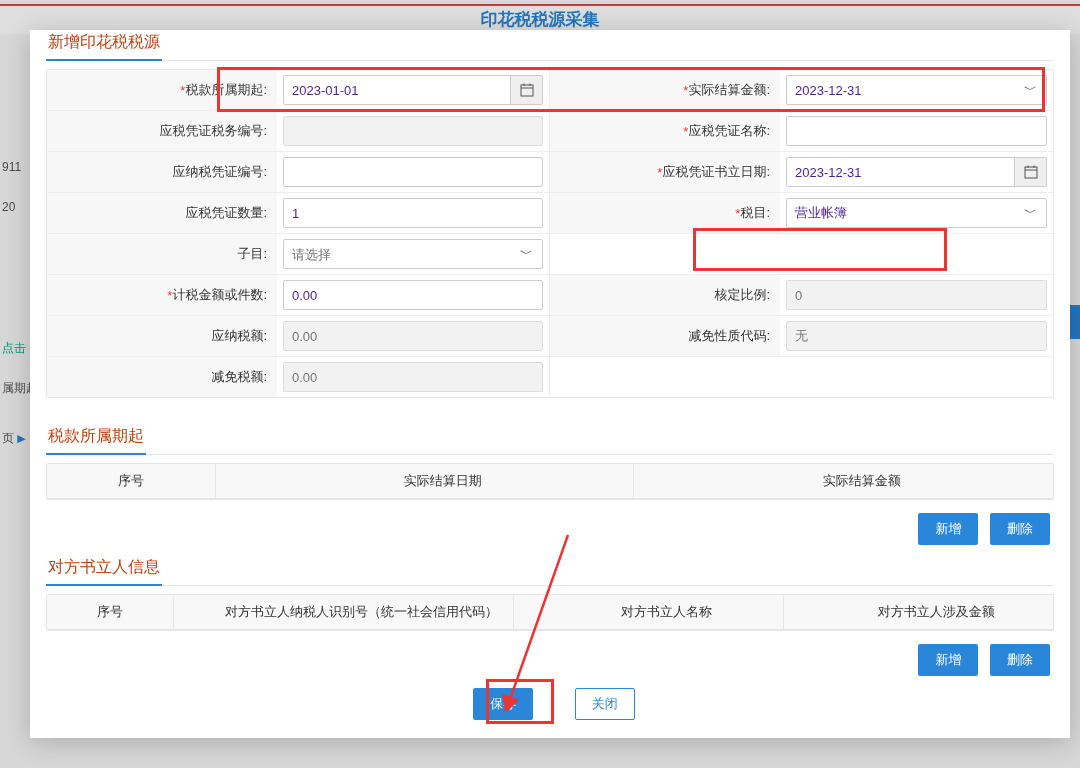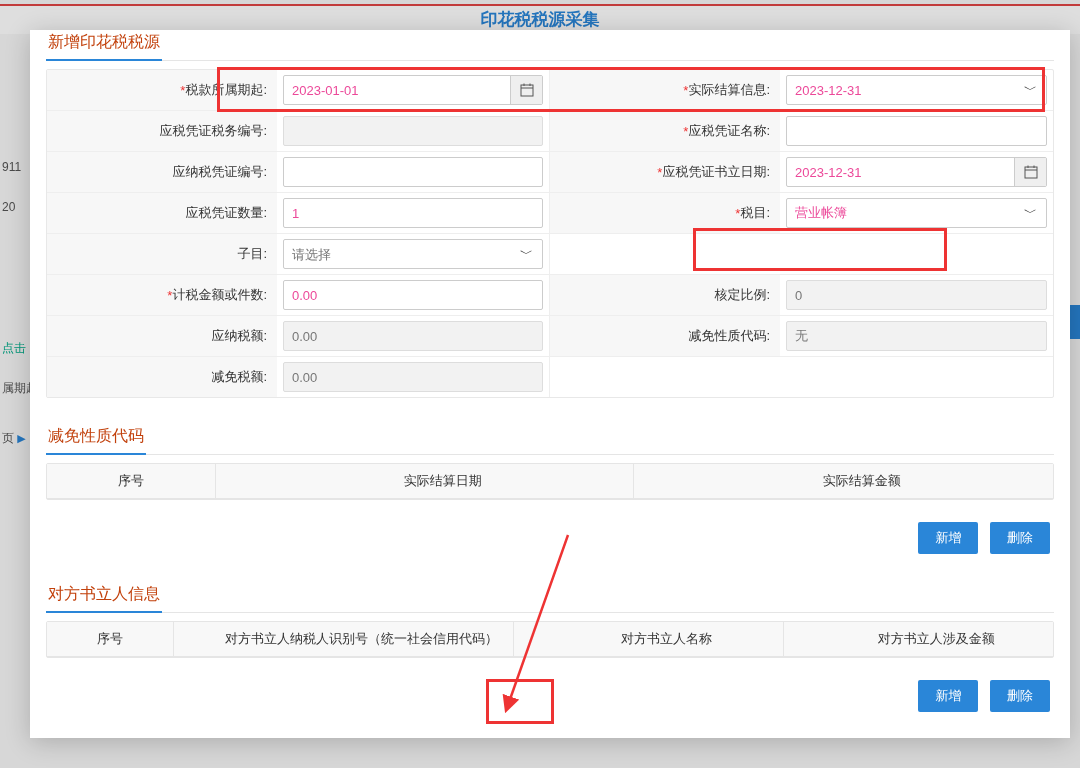--- a/index.html
+++ b/index.html
@@ -42,42 +42,42 @@
     .form-grid { border: 1px solid #e8e8e8; border-radius: 2px; }
     .form-row { display: flex; border-bottom: 1px solid #eee; }
     .form-row:last-child { border-bottom: none; }
     .half { display: flex; width: 50%; align-items: center; min-height: 40px; }
     .half.left-border { border-right: 1px solid #eee; }
     .lbl { width: 230px; text-align: right; padding-right: 10px; font-size: 13px; color: #333; background: #f7f7f7; align-self: stretch; display: flex; align-items: center; justify-content: flex-end; }
     .lbl .req { color: #e33; }
     .fld { flex: 1; padding: 4px 6px; }
     .fld input, .fld select, .input-val {
       width: 100%; height: 30px; border: 1px solid #ccc; border-radius: 2px;
-      padding: 0 8px; font-size: 13px; color: #ec4899; background: #fff;
+      padding: 0 8px; font-size: 13px; color: #4c1d95; background: #fff;
     }
     .fld .readonly { background: #f2f2f2; color: #777; border-color: #ddd; display: flex; align-items: center; }
     .date-group { position: relative; display: flex; align-items: center; }
     .date-group .cal-btn {
       position: absolute; right: 1px; top: 1px; bottom: 1px; width: 32px;
       background: #efefef; border-left: 1px solid #ccc; display: flex;
       align-items: center; justify-content: center; cursor: pointer;
     }
     .select-chevron { position: absolute; right: 10px; top: 50%; transform: translateY(-50%); pointer-events: none; color: #333; font-size: 13px; }
     .sel-wrap { position: relative; }
 
     .red-box { position: absolute; border: 3px solid #e33; pointer-events: none; }
     .rb1 { top: 37px; left: 187px; width: 828px; height: 45px; }
     .rb2 { top: 198px; left: 663px; width: 254px; height: 43px; }
     .rb-save { bottom: 14px; left: 456px; width: 68px; height: 45px; }
 
     .tbl { border: 1px solid #e5e5e5; border-radius: 2px; }
     .tbl-head { display: flex; background: #f8f8f8; border-bottom: 1px solid #e5e5e5; gap: 36px; }
     .th { padding: 8px 10px; text-align: center; font-size: 13px; color: #333; border-right: 1px solid #e5e5e5; }
     .th:last-child { border-right: none; }
-    .btn-row { text-align: right; padding: 22px 4px; }
+    .btn-row { text-align: right; padding: 4px 4px; margin-top: 9px; }
     .btn { display: inline-block; padding: 6px 16px; font-size: 13px; border-radius: 2px; cursor: pointer; margin-left: 8px; border: 1px solid transparent; }
     .btn-primary { background: #2a86d8; color: #fff; }
     .btn-default { background: #fff; color: #2a86d8; border-color: #2a86d8; margin-left: 38px; }
 
     .footer-btns { text-align: center; padding: 8px 0; }
 
     .arrow-svg { position: absolute; left: 458px; top: 500px; width: 90px; height: 210px; pointer-events: none; }
 
     .cal-icon-svg { width: 14px; height: 14px; }
   </style>
@@ -120,21 +120,21 @@
                   <line x1="4" y1="0.5" x2="4" y2="3" stroke="#555"></line>
                   <line x1="10" y1="0.5" x2="10" y2="3" stroke="#555"></line>
                 </svg>
             </span>
           </div>
         </div>
       </div>
       <div class="half">
         <div class="lbl">
             <span class="req">*</span>
-            <span>实际结算信息:</span>
+            <span>实际结算金额:</span>
           </div>
         <div class="fld">
           <div class="sel-wrap">
             <input value="2023-12-31" style="">
             <span class="select-chevron">﹀</span>
           </div>
         </div>
       </div>
     </div>
 
@@ -247,21 +247,21 @@
         <div class="lbl">减免税额:</div>
         <div class="fld">
             <div class="input-val readonly">0.00</div>
           </div>
       </div>
       <div class="half"></div>
     </div>
   </div>
 
   <div style="margin-top:26px;">
-    <span class="section-title">减免性质代码</span>
+    <span class="section-title">税款所属期起</span>
     <div class="section-underline"></div>
   </div>
   <div class="tbl">
     <div class="tbl-head">
       <div class="th" style="width:18%">序号</div>
       <div class="th" style="width:41%">实际结算日期</div>
       <div class="th" style="width:41%">实际结算金额</div>
     </div>
   </div>
   <div class="btn-row">

